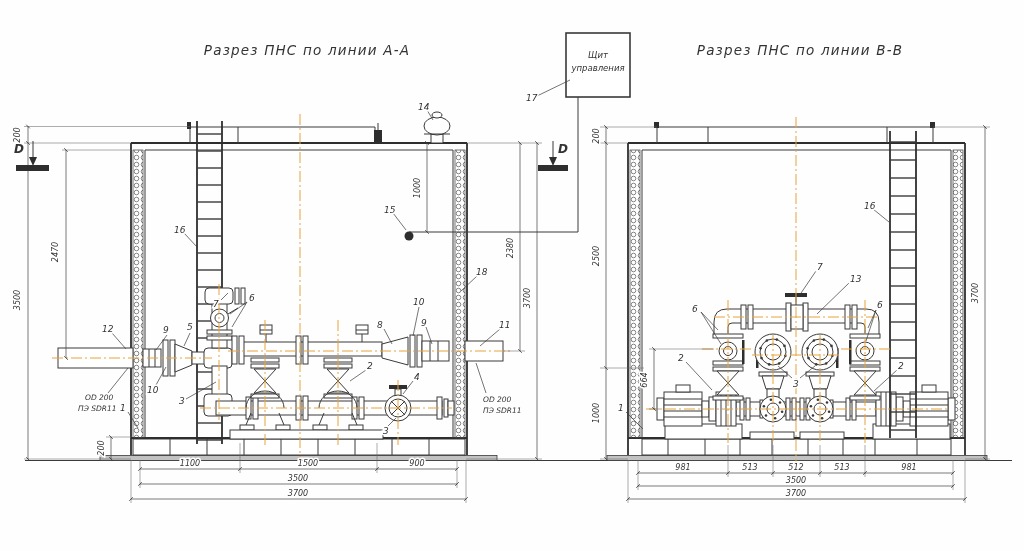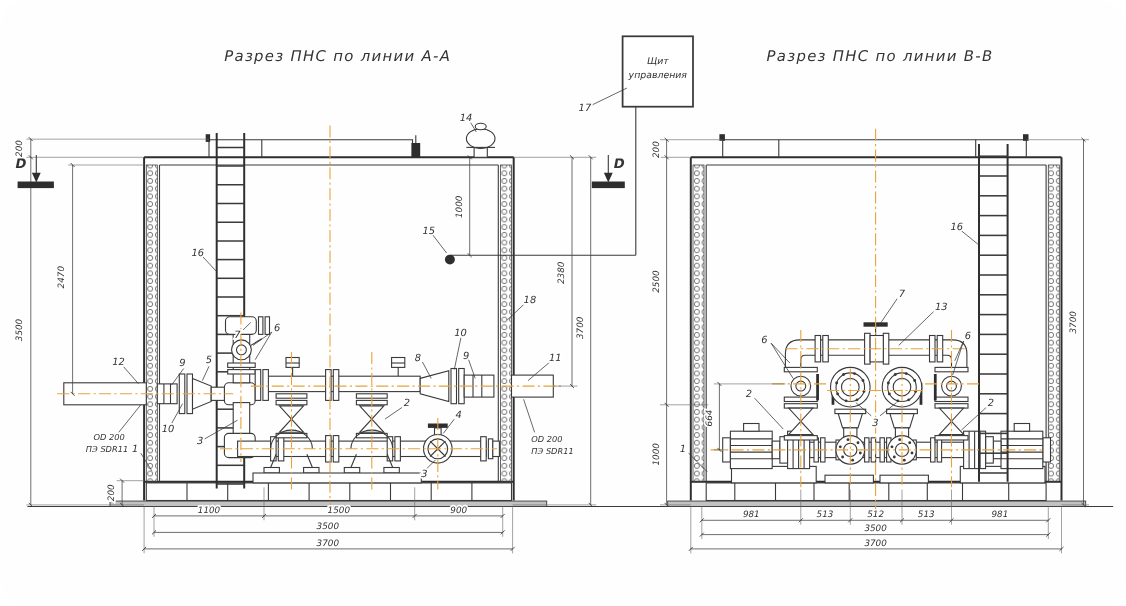--- a/index.html
+++ b/index.html
@@ -1,16 +1,16 @@
 <!DOCTYPE html>
 <html><head>
 <meta charset="utf-8">
 <style>
   html,body{margin:0;padding:0;background:#fff;}
-  .stage{width:1024px;height:551px;position:relative;background:#fefefe;overflow:hidden;border-radius:26px;}
+  .stage{width:1024px;height:551px;position:relative;background:#fefefe;overflow:hidden;}
   svg text{font-family:"DejaVu Sans",sans-serif;font-style:italic;fill:#333;}
   .t-title{font-size:13.5px;letter-spacing:1.2px;}
   .t-dim{font-size:8px;paint-order:stroke;stroke:#fff;stroke-width:3px;}
   .t-item{font-size:9px;paint-order:stroke;stroke:#fff;stroke-width:3px;}
   .t-spec{font-size:7.5px;}
   .t-cp{font-size:8.5px;}
   .t-d{font-size:12px;font-weight:bold;}
   .ln{stroke:#3a3a3a;stroke-width:1;fill:none;}
   .ln2{stroke:#2e2e2e;stroke-width:1.8;fill:none;}
   .pipe{stroke:#3a3a3a;stroke-width:1;fill:#fff;}

